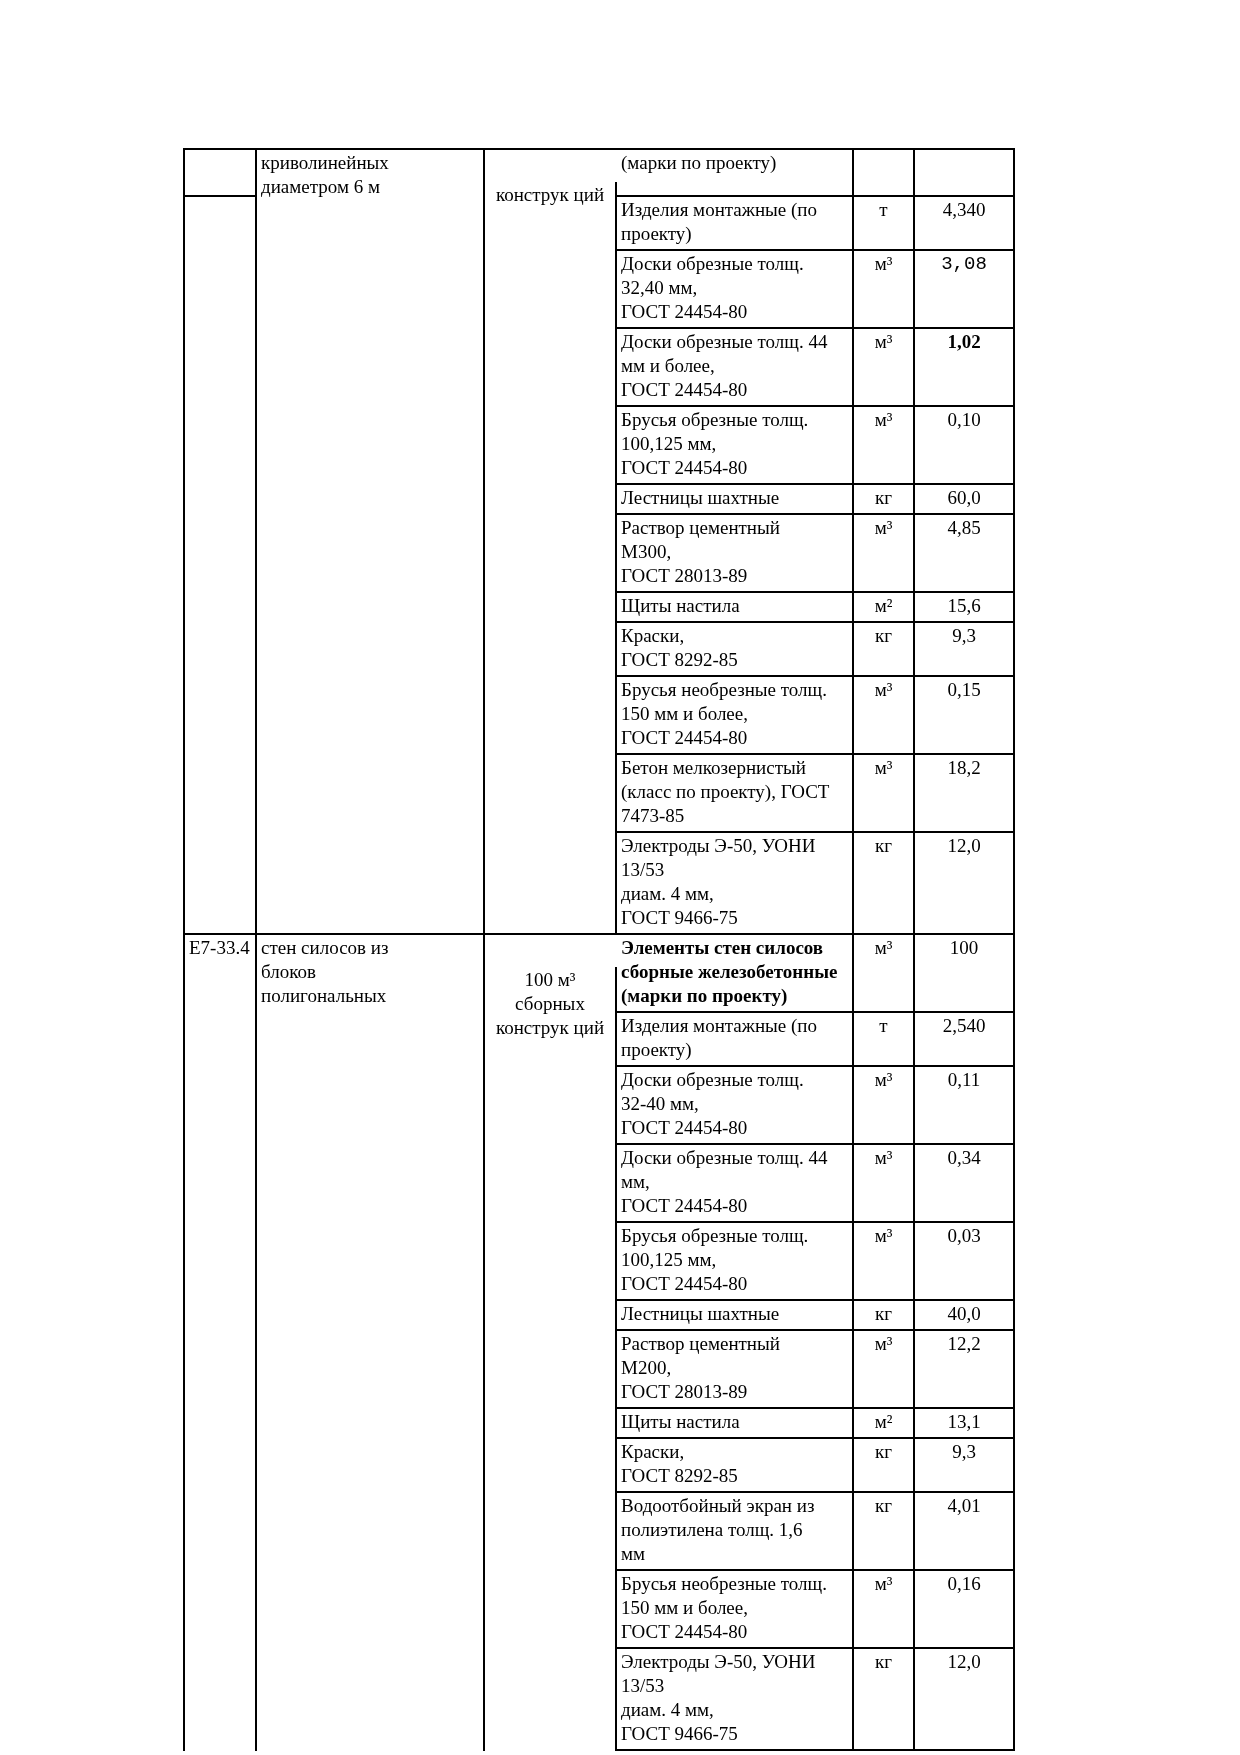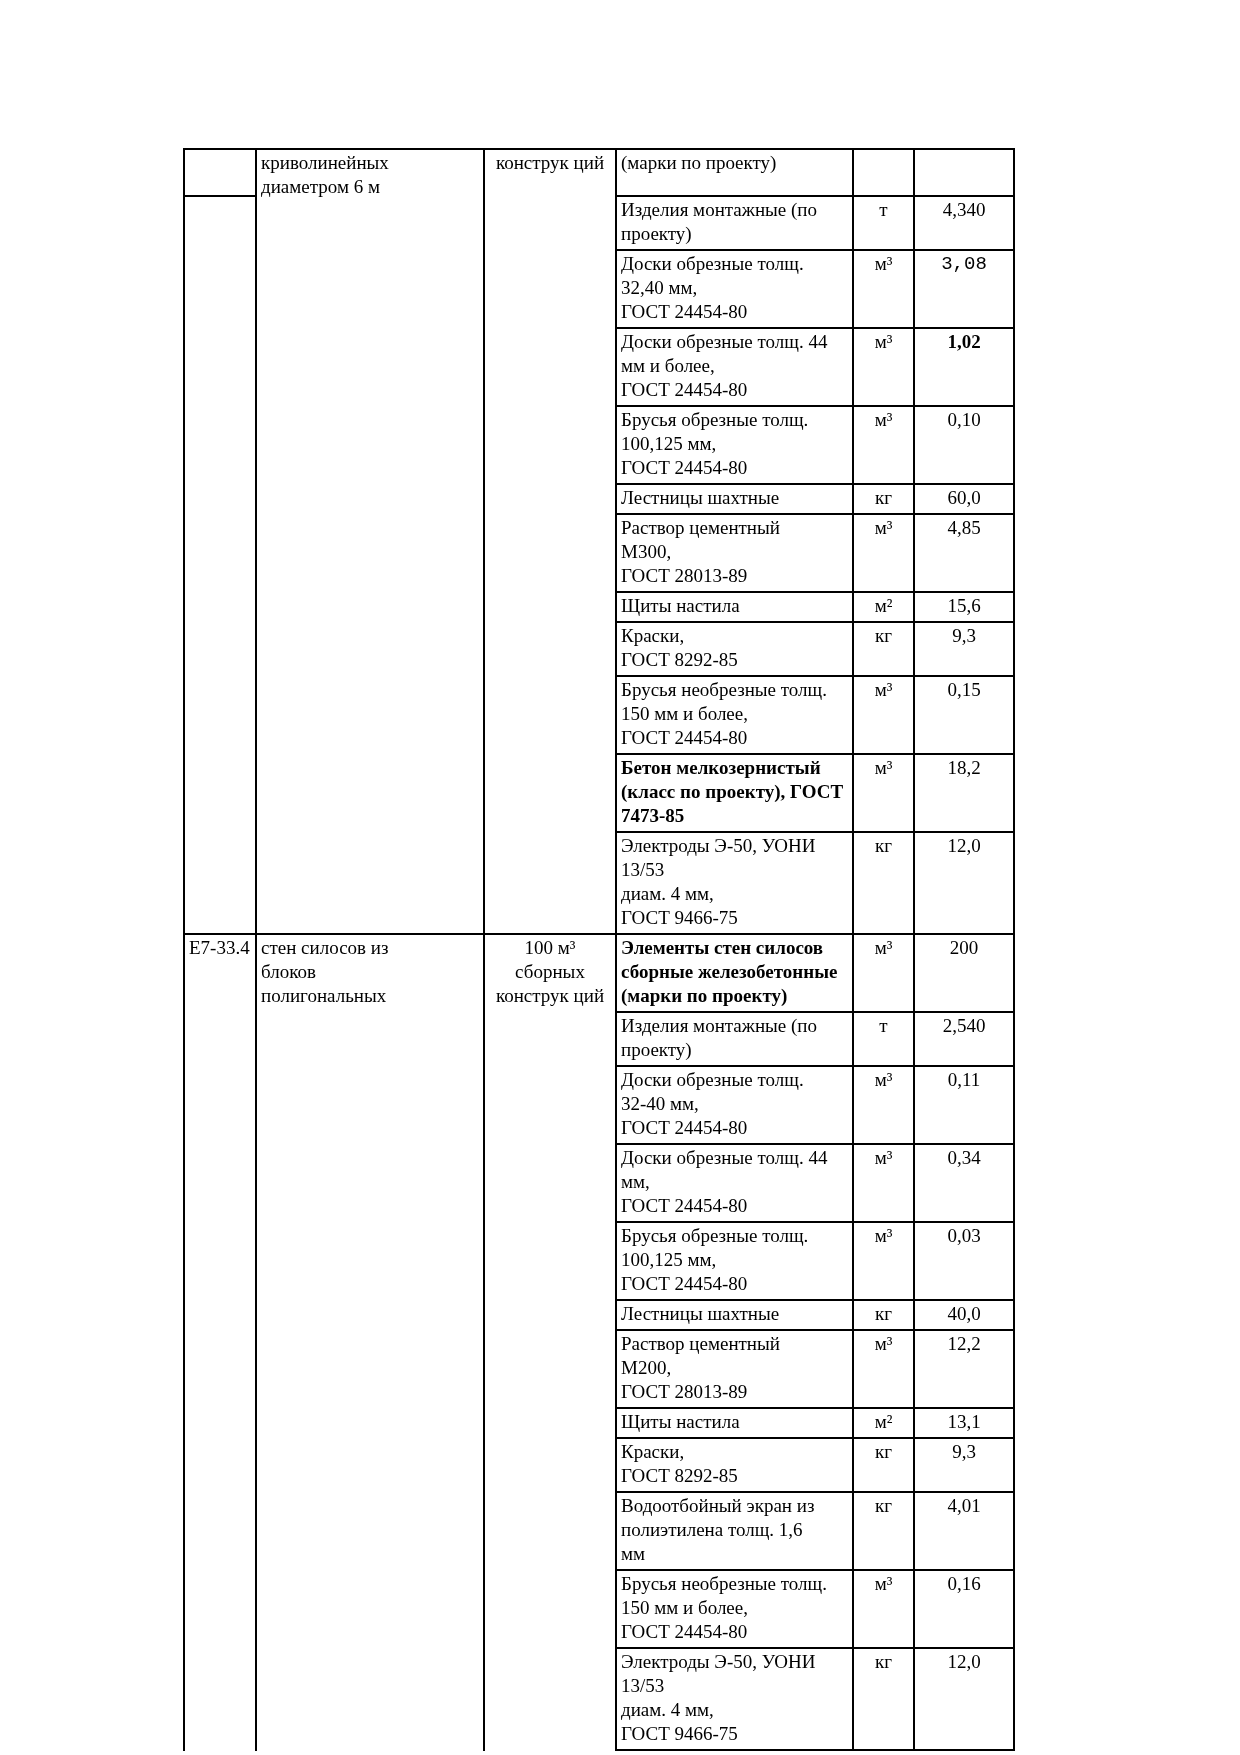--- a/index.html
+++ b/index.html
@@ -27,21 +27,21 @@
     border-right:2px solid #000;
     white-space:pre-line;
     overflow:hidden;
   }
   
   .outer{border-bottom:none;}
   .code-top{grid-column:1;grid-row:1;border-bottom:2px solid #000;min-height:47px;}
   .code-rest{grid-column:1;grid-row:2 / span 11;}
   .code-full{grid-column:1;grid-row:1 / span 12;}
   .desc{grid-column:2;grid-row:1 / span 12;}
-  .measure{grid-column:3;grid-row:1 / span 12;text-align:center;}
+  .measure{grid-column:3;grid-row:1 / span 12;text-align:center;margin-top:32px;}
   
   .m-cell{border-bottom:2px solid #000;}
   .m-unit,.m-qty{text-align:center;padding-left:2px;padding-right:2px;}
   .g1 .m-cell.last{border-bottom:none;} 
   .g1 .m-cell.r0{min-height:47px;}      
 </style>
 </head>
 <body>
 
 <div class="page">
@@ -89,21 +89,21 @@
         <div class="cell m-cell m-qty r7" style="grid-area: 8 / 6;">15,6</div>
         <div class="cell m-cell m-name r8" style="grid-area: 9 / 4;">Краски,
 ГОСТ 8292-85</div>
         <div class="cell m-cell m-unit r8" style="grid-area: 9 / 5;">кг</div>
         <div class="cell m-cell m-qty r8" style="grid-area: 9 / 6;">9,3</div>
         <div class="cell m-cell m-name r9" style="grid-area: 10 / 4;">Брусья необрезные толщ.
 150 мм и более,
 ГОСТ 24454-80</div>
         <div class="cell m-cell m-unit r9" style="grid-area: 10 / 5;">м³</div>
         <div class="cell m-cell m-qty r9" style="grid-area: 10 / 6;">0,15</div>
-        <div class="cell m-cell m-name r10" style="grid-area: 11 / 4; font-weight: bold;">Бетон мелкозернистый
+        <div class="cell m-cell m-name r10" style="grid-area: 11 / 4;">Бетон мелкозернистый
 (класс по проекту), ГОСТ
 7473-85</div>
         <div class="cell m-cell m-unit r10" style="grid-area: 11 / 5;">м³</div>
         <div class="cell m-cell m-qty r10" style="grid-area: 11 / 6;">18,2</div>
         <div class="cell m-cell m-name r11 last" style="grid-area: 12 / 4;">Электроды Э-50, УОНИ
 13/53
 диам. 4 мм,
 ГОСТ 9466-75</div>
         <div class="cell m-cell m-unit r11 last" style="grid-area: 12 / 5;">кг</div>
         <div class="cell m-cell m-qty r11 last" style="grid-area: 12 / 6;">12,0</div>
@@ -115,21 +115,21 @@
 блоков
 полигональных</div>
       <div class="cell outer measure">100 м³
 сборных
 конструк ций</div>
 
     <div class="cell m-cell m-name r0" style="grid-area: 1 / 4; font-weight: bold;">Элементы стен силосов
 сборные железобетонные
 (марки по проекту)</div>
         <div class="cell m-cell m-unit r0" style="grid-area: 1 / 5;">м³</div>
-        <div class="cell m-cell m-qty r0" style="grid-area: 1 / 6;">200</div>
+        <div class="cell m-cell m-qty r0" style="grid-area: 1 / 6;">100</div>
         <div class="cell m-cell m-name r1" style="grid-area: 2 / 4;">Изделия монтажные (по
 проекту)</div>
         <div class="cell m-cell m-unit r1" style="grid-area: 2 / 5;">т</div>
         <div class="cell m-cell m-qty r1" style="grid-area: 2 / 6;">2,540</div>
         <div class="cell m-cell m-name r2" style="grid-area: 3 / 4;">Доски обрезные толщ.
 32-40 мм,
 ГОСТ 24454-80</div>
         <div class="cell m-cell m-unit r2" style="grid-area: 3 / 5;">м³</div>
         <div class="cell m-cell m-qty r2" style="grid-area: 3 / 6;">0,11</div>
         <div class="cell m-cell m-name r3" style="grid-area: 4 / 4;">Доски обрезные толщ. 44

